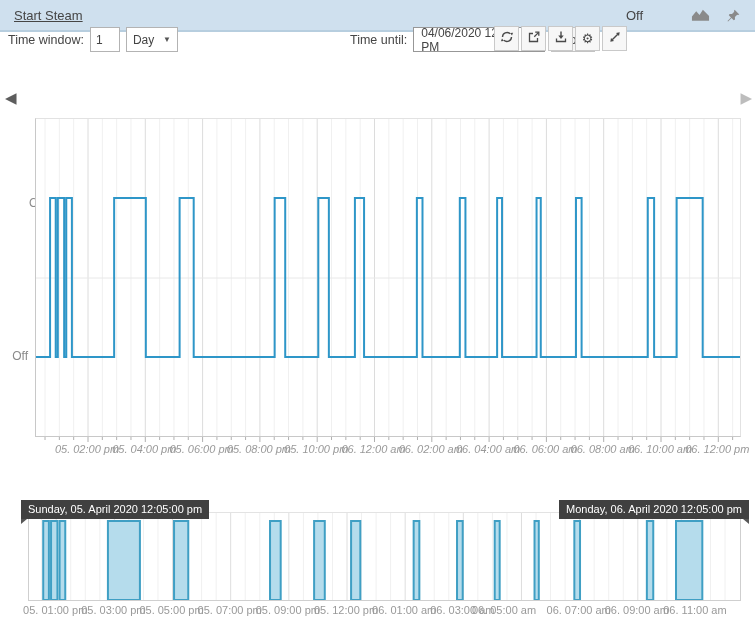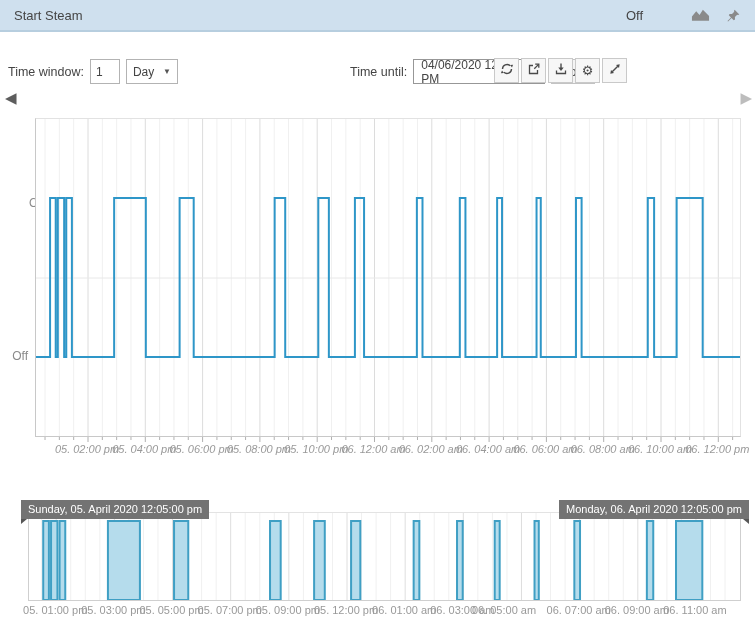--- a/index.html
+++ b/index.html
@@ -3,26 +3,26 @@
 <meta charset="utf-8">
 <style>
   * { box-sizing: border-box; margin: 0; padding: 0; }
   body { background:#fff; font-family:"Liberation Sans", sans-serif; }
   .app { position:relative; width:755px; height:624px; background:#fff; overflow:hidden; }
 
   
   .titlebar { position:absolute; top:0; left:0; width:755px; height:32px;
     background:#cfe0ee; border-bottom:2px solid #b7cedf;
     display:flex; align-items:center; padding:0 14px; }
-  .titlebar .title { flex:1; font-size:13px; color:#454545; }
+  .titlebar .title { flex:1; font-size:13px; color:#454545;text-decoration:underline; }
   .titlebar .status { font-size:13px; color:#454545; margin-right:32px; }
   .tb-icon { display:inline-flex; align-items:center; margin-left:16px; cursor:pointer; }
 
   
-  .toolbar { position:absolute; top:55px; left:0; width:633px; height:34px; }
+  .toolbar { position:absolute; top:23px; left:0; width:633px; height:34px; }
   .grp { position:absolute; display:flex; align-items:center; gap:6px; }
   .grp label { font-size:12.5px; color:#454545; }
   .tw-group { left:8px; top:4px; }
   .tu-group { left:350px; top:4px; }
   .tw-input { width:30px; height:25px; border:1px solid #b3b3b3; font-size:12px; color:#444;
     padding:0 5px; font-family:"Liberation Sans", sans-serif; }
   .select { width:52px; height:25px; border:1px solid #b3b3b3; background:#fff; display:inline-flex;
     align-items:center; justify-content:space-between; padding:0 6px; font-size:12px; color:#444; cursor:pointer; }
   .select .caret, .datebox .caret { font-size:8px; color:#555; }
   .datebox { width:132px; height:25px; border:1px solid #979797; background:#fff; display:inline-flex;
@@ -55,21 +55,21 @@
 
   
   .legend { position:absolute; top:459px; left:0; width:755px; display:flex; justify-content:center; gap:20px; }
   .legend-item { display:flex; flex-direction:column; align-items:center; gap:3px; cursor:pointer; }
   .legend-item .sq { width:13px; height:13px; display:block; }
   .legend-item .lbl { font-size:11px; color:#777; }
 
   
   .ov-chart { position:absolute; left:28px; top:512px; width:713px; height:89px; background:#fff;
     border:1px solid #cfcfcf; border-top:1px solid #e3e3e3; }
-  .ov-tooltip { position:absolute; top:-13px; background:#737373; color:#fff; font-size:11px;
+  .ov-tooltip { position:absolute; top:-13px; background:#404040; color:#fff; font-size:11px;
     padding:3px 7px 4px 7px; white-space:nowrap; z-index:3; }
   .ov-tooltip.left { left:-8px; }
   .ov-tooltip.right { right:-9px; }
   .ov-tooltip.left::after { content:""; position:absolute; left:0; top:100%;
     border-left:6px solid #575757; border-bottom:5px solid transparent; }
   .ov-tooltip.right::after { content:""; position:absolute; right:0; top:100%;
     border-right:6px solid #575757; border-bottom:5px solid transparent; }
   #ov-xlabels { position:absolute; left:28px; top:604px; width:713px; height:14px; }
 </style>
 </head>

